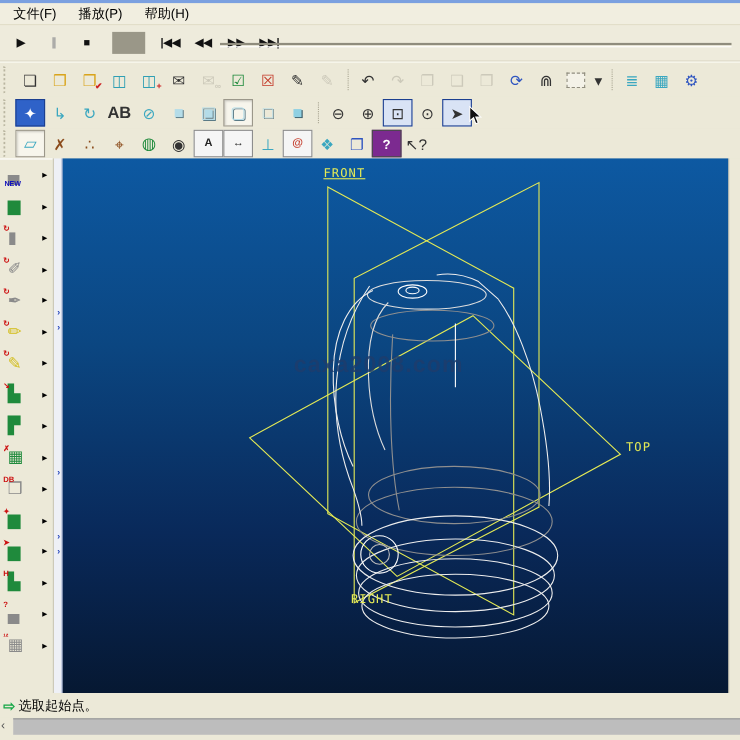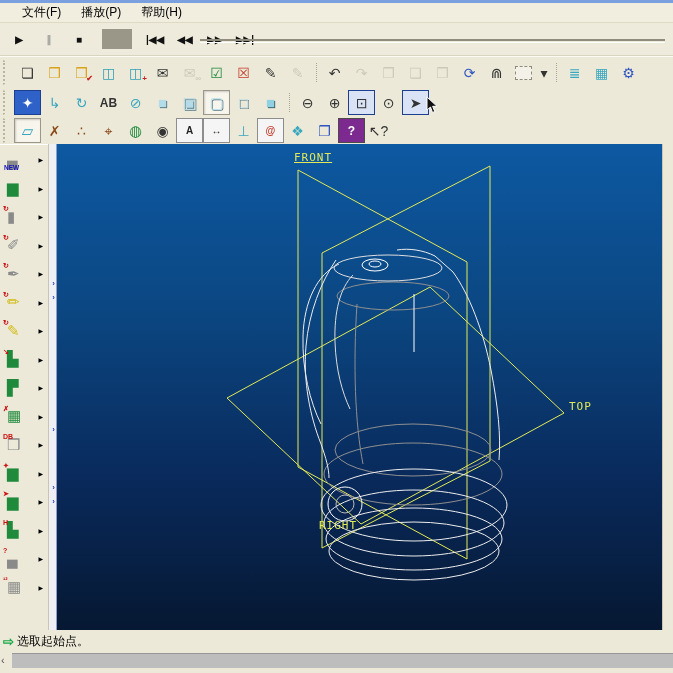--- a/index.html
+++ b/index.html
@@ -5,21 +5,21 @@
   * { margin:0; padding:0; box-sizing:border-box; }
   html,body { width:673px; height:673px; overflow:hidden;
     font-family:"Liberation Sans", sans-serif; background:#ece9d8; }
   #window { position:relative; width:673px; height:673px; background:#ece9d8; }
 
   
   .top-border { position:absolute; left:0; top:0; width:673px; height:3px; background:#7ba0e0; }
 
   
   .menubar { position:absolute; left:0; top:3px; width:673px; height:20px;
-    background:#f1eee0; display:flex; align-items:center; padding-left:12px;
+    background:#f1eee0; display:flex; align-items:center; padding-left:2px;
     border-bottom:1px solid #dedac4; }
   .mi { padding:2px 10px; font-size:12px; color:#000; }
 
   
   .playbar { position:absolute; left:0; top:23px; width:673px; height:33px;
     background:#eeebdc; border-bottom:1px solid #d8d4c0; display:flex; align-items:center; padding-left:4px; }
   .pb { min-width:30px; height:22px; display:flex; align-items:center; justify-content:center;
     font-size:10px; font-weight:bold; color:#111; letter-spacing:0; }
   .pb.disabled { color:#9d9d9d; }
   .psep { width:1px; height:20px; background:#9a9788; margin:0 8px; }
@@ -38,21 +38,21 @@
   .tb.disabled { color:#b3b0a2; opacity:.55; }
   .tb.disabled .g, .tb.disabled .mk { color:#b3b0a2; }
   .tb.pressed { border:1px solid #9b978a; background:#f7f5ec;
     box-shadow:inset 1px 1px 2px rgba(0,0,0,.18); }
   .tb.bluebox { border:1px solid #1c3f8f; background:#d9e3f5; }
   .tb.bluebtn { background:#2f62c8; border:1px solid #1c3f8f; color:#fff; }
   .tb.bluebtn .g { color:#fff; }
   .grip { width:9px; height:25px; flex:none; border-left:2px dotted #b9b5a0; margin:0 2px 0 3px; }
   .sep { width:10px; height:25px; flex:none; position:relative; }
   .sep::before { content:""; position:absolute; left:4px; top:2px; bottom:2px; border-left:1px dotted #aaa693; }
-  .tiny .g { font-size:12px; font-weight:bold; }
+  .tiny .g { font-size:15px; font-weight:bold; }
   .narrow { width:14px; }
   .keycap { border:1px solid #8d8d8d; background:#f5f5f5; }
   .keycap .g { font-size:10px; font-weight:bold; color:#222; }
   .helpbook { background:#7c2a90; border:1px solid #4a4a4a; }
   .helpbook .g { color:#fff; font-weight:bold; font-size:12px; }
   .dashedbox::before { content:""; width:15px; height:12px; border:1px dashed #8f8c7d; background:#f4f2e8; }
   .c-folder .g { color:#d9a41c; }
   .c-disk .g { color:#2f9fb4; }
   .c-green .g { color:#1f8a3c; }
   .c-red .g { color:#c43b2a; }
@@ -524,25 +524,26 @@
         <path d="M340,106 C352,104 366,106 378,112 L396,128" stroke="#ededed"></path>
         <path d="M357,150 L357,208" stroke="#ffffff"></path>
         <ellipse cx="357" cy="361" rx="93" ry="36" stroke="#ededed"></ellipse>
         <ellipse cx="357" cy="379" rx="90" ry="33" stroke="#ededed"></ellipse>
         <ellipse cx="357" cy="395" rx="88" ry="31" stroke="#ededed"></ellipse>
         <ellipse cx="357" cy="407" rx="85" ry="29" stroke="#ededed"></ellipse>
         <circle cx="288" cy="360" r="17" stroke="#ffffff"></circle>
         <circle cx="288" cy="360" r="9" stroke="#bbbbbb"></circle>
       </g>
     </svg>
+    <span class="watermark">caxa2008.com</span>
     <div>
 
     <span class="vp-label" style="left: 237px; top: 8px; text-decoration: underline;">FRONT</span>
         <span class="vp-label" style="left: 512px; top: 257px;">TOP</span>
-        <span class="vp-label" style="left: 262px; top: 376px;">RIGHT</span>
+        <span class="vp-label" style="left: 262px; top: 395px;">RIGHT</span>
       </div>
   </div>
 
   <svg class="cursor" width="14" height="18" viewBox="0 0 14 18">
     <polygon points="1,1 1,14 4.5,11 6.5,16.5 8.8,15.5 6.6,10.3 11,10.3" fill="#111" stroke="#fff" stroke-width="1"></polygon>
   </svg>
 
   <div class="statusbar">
     <span class="status-arrow">⇨</span>
     <span class="status-msg">选取起始点。</span>

